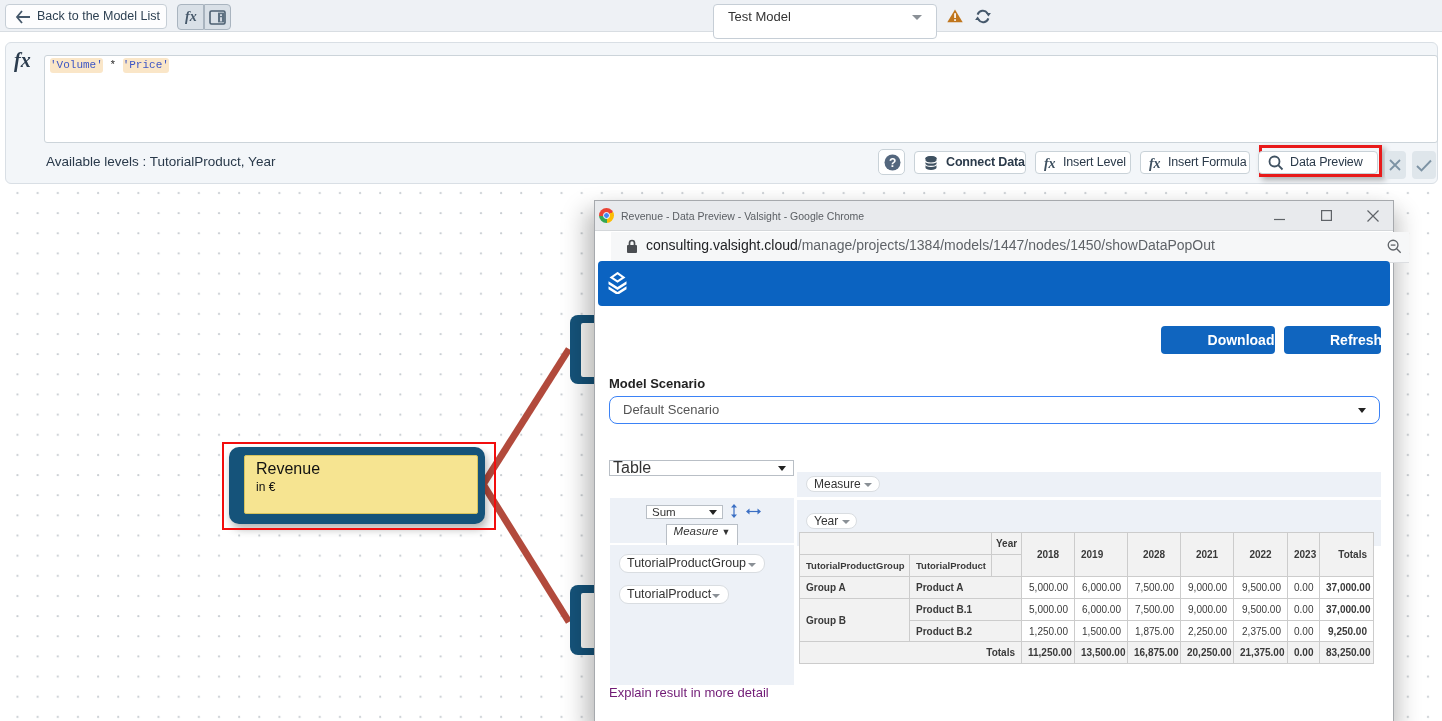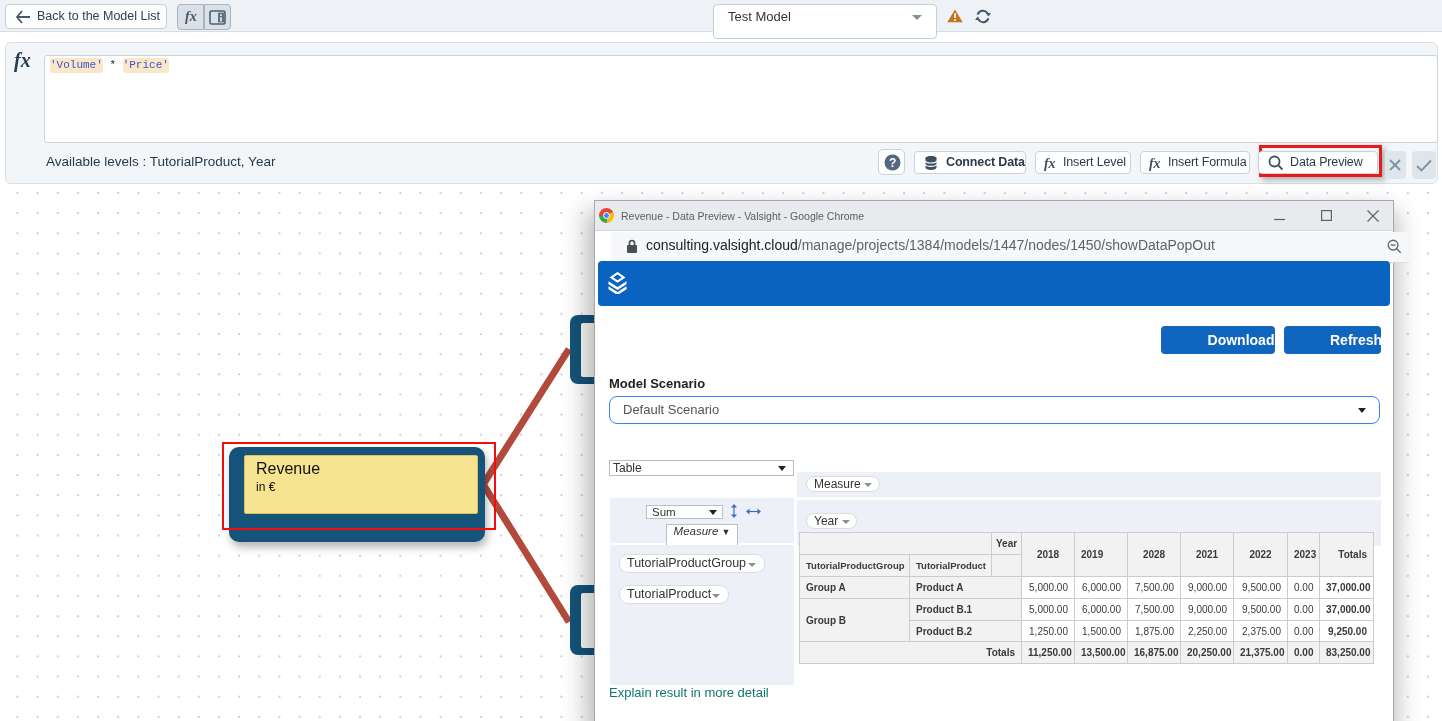--- a/index.html
+++ b/index.html
@@ -66,21 +66,21 @@
   #h1 { position:absolute; left:15px; top:122px; font-size:26.5px; color:#2d2d2d; }
   .bluebtn { position:absolute; top:125px; height:28px; background:#1065bf;
     border-radius:4px; color:#fff; font-weight:bold; font-size:14px;
     text-align:center; line-height:28px;padding-left:46px; }
   #mslabel { position:absolute; left:14px; top:175px; font-size:13px;
     font-weight:bold; color:#222; }
   #mssel { position:absolute; left:14px; top:195px; width:771px; height:28px;
     background:#fff; border:1px solid #3b82f6; border-radius:8px;
     font-size:13px; color:#555; line-height:25px; padding-left:13px; }
   #tablesel { position:absolute; left:14px; top:259px; width:185px; height:16px;
-    background:#fff; border:1px solid #b9bfc6; font-size:12px; color:#333;
+    background:#fff; border:1px solid #b9bfc6; font-size:16px; color:#333;
     line-height:14px; padding-left:3px; }
   .bcaret { position:absolute; width:0; height:0;
     border-left:4px solid transparent; border-right:4px solid transparent;
     border-top:5px solid #222; }
   .lpanel { position:absolute; background:#edf1f7;margin-top:16px; }
   .chip { position:absolute; background:#fff; border:1px solid #d9dde1;
     border-radius:9px; font-size:12.5px; color:#333; }
   .chip .cc { position:absolute; width:0; height:0;
     border-left:4px solid transparent; border-right:4px solid transparent;
     border-top:4.5px solid #8a9096; }
@@ -90,21 +90,21 @@
   
   #dtable { position:absolute; left:204px; top:331px; border-collapse:collapse;
     table-layout:fixed; width:575px; font-size:10px; color:#3a3a3a; }
   #dtable td { border:1px solid #ccc; padding:0 6px; height:21.9px; overflow:hidden;
     background:#f2f2f2; white-space:nowrap; }
   #dtable td.num { background:#fff; text-align:right; }
   #dtable td.b { font-weight:bold; }
   #dtable tr.tot td { background:#f2f2f2; font-weight:bold; }
   #dtable td.yhead { font-weight:bold; text-align:center; }
 
-  #explain { position:absolute; left:14px; top:484px; font-size:13px; color:#0f766e;text-align:right; }
+  #explain { position:absolute; left:14px; top:484px; font-size:13px; color:#701a75;text-align:right; }
 </style>
 </head>
 <body>
 
 <div id="topbar">
   <div id="backbtn"><svg width="16" height="14" viewBox="0 0 16 14">
         <path d="M7 1 L2 7 L7 13 M2 7 H15" stroke="#45586b" stroke-width="1.8" fill="none"></path>
       </svg>Back to the Model List</div>
   <div class="toggle" id="tg-fx">
       <span>fx</span>
@@ -180,21 +180,21 @@
   <svg width="1442" height="536" style="position:absolute;left:0;top:0">
     <defs>
         <pattern id="dots" x="16.4" y="6.9" width="20.15" height="20.15" patternUnits="userSpaceOnUse">
       <circle cx="1.1" cy="1.1" r="1.1" fill="#c6cbd0"></circle>
     </pattern>
       </defs>
     <rect x="0" y="0" width="1442" height="536" fill="url(#dots)"></rect>
     <line x1="479" y1="306" x2="569" y2="164" stroke="#b24a3c" stroke-width="7"></line>
     <line x1="473" y1="283" x2="569" y2="437" stroke="#b24a3c" stroke-width="7"></line>
   </svg>
-  <div class="bluenode" style="left:229px;top:262px;width:256px;height:95px;">
+  <div class="bluenode" style="left:229px;top:262px;width:256px;height:77px;">
     <div class="ynode-in" style="left:15px;top:8px;width:234px;height:59px;border:1px solid #d6c35e;">
       <div style="position:absolute;left:11px;top:4px;font-size:16px;color:#111;">Revenue</div>
       <div style="position:absolute;left:11px;top:24px;font-size:12px;color:#111;">in €</div>
     </div>
   </div>
   <div class="bluenode" style="left:570px;top:130px;width:50px;height:69px;box-shadow:none;border-radius:8px;">
     <div class="ynode-in" style="left:11px;top:7.5px;width:39px;height:54px;background:#fbfbf8;"></div>
   </div>
   <div class="bluenode" style="left:570px;top:400px;width:50px;height:70px;box-shadow:none;border-radius:8px;">
     <div class="ynode-in" style="left:11px;top:7.5px;width:39px;height:55px;background:#fbfbf8;"></div>

